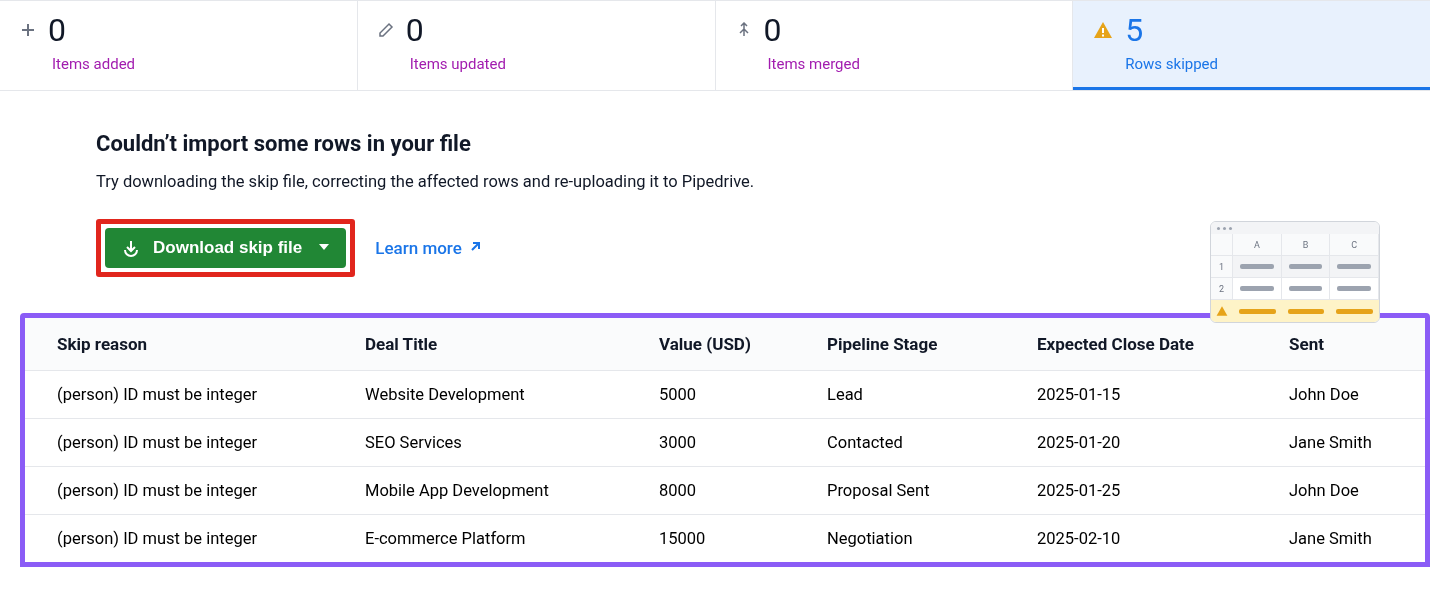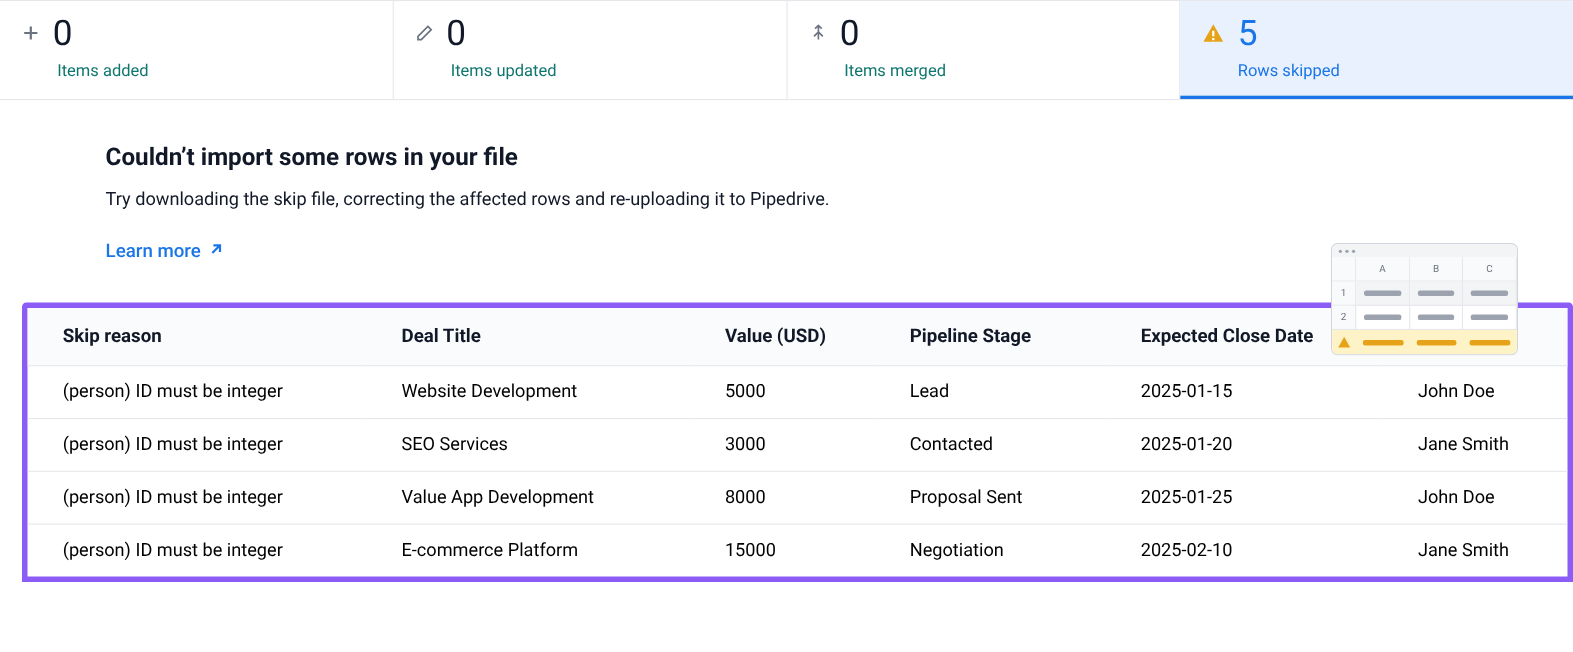--- a/index.html
+++ b/index.html
@@ -41,21 +41,21 @@
   }
   .summary-tab.active .summary-icon { color: #e6a319; }
   .summary-count {
     font-size: 32px;
     font-weight: 400;
     color: #111827;
   }
   .summary-tab.active .summary-count { color: #1a75e8; }
   .summary-label {
     font-size: 15px;
-    color: #0f766e;
+    color: #a21caf;
     margin-top: 6px;
     padding-left: 52px;
   }
   .summary-tab.active .summary-label { color: #1a75e8; }
 
   
   .content {
     padding: 40px 0 0 56px;
   }
   .heading {
@@ -247,20 +247,36 @@
     </div>
     <div class="summary-label">Rows skipped</div>
   </div>
 </div>
 
 <div class="content" style="position:relative;margin-left:40px;">
   <h2 class="heading">Couldn’t import some rows in your file</h2>
   <p class="subheading">Try downloading the skip file, correcting the affected rows and re-uploading it to Pipedrive.</p>
 
   <div class="controls-row">
+    <div class="highlight-box">
+      <button class="download-btn">
+        <span class="icon">
+          <svg width="20" height="20" viewBox="0 0 20 20" fill="none" stroke="#fff" stroke-width="2">
+              <path d="M4 12a6 6 0 0 0 12 0"></path>
+              <path d="M10 3v10M6 9l4 4 4-4"></path>
+            </svg>
+        </span>
+        <span>Download skip file</span>
+        <span class="chevron-down">
+          <svg width="12" height="12" viewBox="0 0 12 12">
+              <path fill="#fff" d="M1 3l5 6 5-6z"></path>
+            </svg>
+        </span>
+      </button>
+    </div>
     <a class="learn-more">
       <span>Learn more</span>
       <span>
         <svg width="14" height="14" viewBox="0 0 14 14" fill="none" stroke="#1a75e8" stroke-width="2">
             <path d="M4 10l7-7M5 3h6v6"></path>
           </svg>
       </span>
     </a>
   </div>
 
@@ -351,21 +367,21 @@
       <tr>
         <td>(person) ID must be integer</td>
         <td>SEO Services</td>
         <td>3000</td>
         <td>Contacted</td>
         <td>2025-01-20</td>
         <td>Jane Smith</td>
       </tr>
       <tr>
         <td>(person) ID must be integer</td>
-        <td>Value App Development</td>
+        <td>Mobile App Development</td>
         <td>8000</td>
         <td>Proposal Sent</td>
         <td>2025-01-25</td>
         <td>John Doe</td>
       </tr>
       <tr>
         <td>(person) ID must be integer</td>
         <td>E-commerce Platform</td>
         <td>15000</td>
         <td>Negotiation</td>

